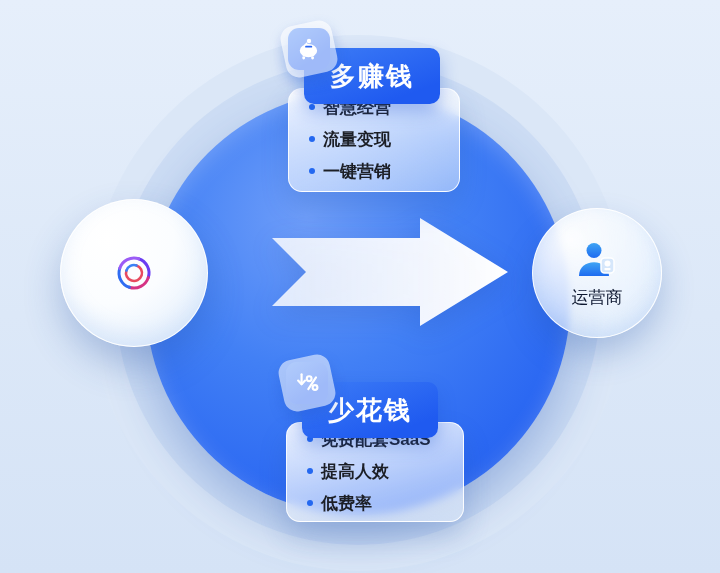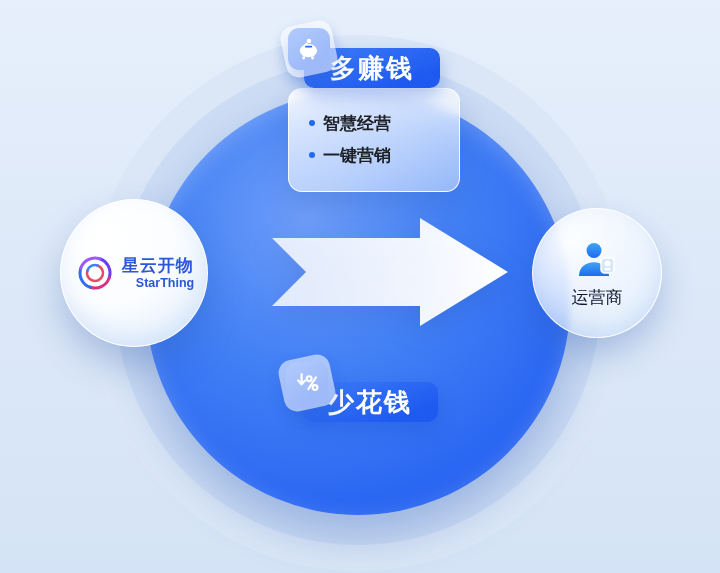--- a/index.html
+++ b/index.html
@@ -43,21 +43,21 @@
     position:absolute;left:0;top:0;width:42px;height:42px;border-radius:11px;z-index:5;
     background:linear-gradient(145deg,#538ef7 0%,#2a66f1 70%);
     display:flex;align-items:center;justify-content:center;
     box-shadow:0 8px 16px rgba(25,80,210,.35);
   }
   .badge-icon::before{content:"";position:absolute;inset:-5px;z-index:-1;border-radius:13px;
     transform:rotate(-12deg);background:rgba(255,255,255,.55);
     box-shadow:0 6px 14px rgba(60,110,210,.18);}
   .title-badge{
     position:absolute;left:16px;top:20px;height:40px;z-index:4;
-    display:flex;align-items:center;padding:0 26px;border-radius:10px;
+    display:flex;align-items:center;padding:8px 26px;border-radius:10px;
     background:linear-gradient(160deg,#3d7cf6 0%,#1f5af0 80%);
     box-shadow:0 8px 18px rgba(25,80,210,.32);
     color:#fff;font-size:26px;font-weight:800;letter-spacing:2px;white-space:nowrap;
   }
   .card-body{
     position:absolute;left:0;top:60px;right:0;bottom:0;z-index:3;border-radius:14px;
     background:linear-gradient(165deg,rgba(255,255,255,.9) 0%,rgba(243,248,255,.68) 55%,rgba(230,240,253,.5) 100%);
     border:1.5px solid rgba(255,255,255,.9);
     box-shadow:0 14px 28px rgba(45,90,170,.2);
     backdrop-filter:blur(5px);
@@ -91,24 +91,20 @@
     <svg width="42" height="42" viewBox="0 0 42 42">
       <g fill="none" stroke-width="3" stroke-linecap="round" transform="rotate(18 21 21)">
         <path d="M21 6 A15 15 0 0 1 36 21" stroke="#6a3df2"></path>
         <path d="M36 21 A15 15 0 0 1 21 36" stroke="#d63384"></path>
         <path d="M21 36 A15 15 0 0 1 6 21" stroke="#2f6cf2"></path>
         <path d="M6 21 A15 15 0 0 1 21 6" stroke="#9b5cf6"></path>
         <path d="M21 13 A8 8 0 1 1 13 21" stroke="#e84a5f" stroke-width="2.6"></path>
         <path d="M13 21 A8 8 0 0 1 21 13" stroke="#3b82f6" stroke-width="2.6"></path>
       </g>
     </svg>
-    <div class="logo-text">
-      <span class="logo-cn">星云开物</span>
-      <span class="logo-en">StarThing</span>
-    </div>
   </div>
 
   <div class="node node-right">
     <svg width="46" height="44" viewBox="0 0 44 44">
       <defs>
         <linearGradient id="pg" x1="0" y1="0" x2="0" y2="1">
           <stop offset="0" stop-color="#3fa4f4"></stop>
           <stop offset="1" stop-color="#1e6bf0"></stop>
         </linearGradient>
       </defs>
@@ -133,31 +129,49 @@
       </svg>
     </div>
     <div class="title-badge">多赚钱</div>
     <div class="card-body">
       <div class="li">
         <span class="dot"></span>
         <span class="li-text">智慧经营</span>
       </div>
       <div class="li">
         <span class="dot"></span>
+        <span class="li-text">流量变现</span>
+      </div>
+      <div class="li">
+        <span class="dot"></span>
         <span class="li-text">一键营销</span>
       </div>
     </div>
   </div>
 
   <div class="feature-card fc-bottom">
     <div class="badge-icon">
       <svg width="26" height="26" viewBox="0 0 24 24" fill="none" stroke="#ffffff" stroke-width="2" stroke-linecap="round" stroke-linejoin="round">
         <path d="M7 4 v9"></path>
         <path d="M3.8 9.8 L7 13.2 L10.2 9.8"></path>
         <circle cx="14" cy="8" r="2.2"></circle>
         <circle cx="19.4" cy="16.2" r="2.2"></circle>
         <path d="M13.2 17.6 L20.3 6.8"></path>
       </svg>
     </div>
     <div class="title-badge">少花钱</div>
+    <div class="card-body">
+      <div class="li">
+        <span class="dot"></span>
+        <span class="li-text">免费配套SaaS</span>
+      </div>
+      <div class="li">
+        <span class="dot"></span>
+        <span class="li-text">提高人效</span>
+      </div>
+      <div class="li">
+        <span class="dot"></span>
+        <span class="li-text">低费率</span>
+      </div>
+    </div>
   </div>
 
 </div>
 
 </body></html>

